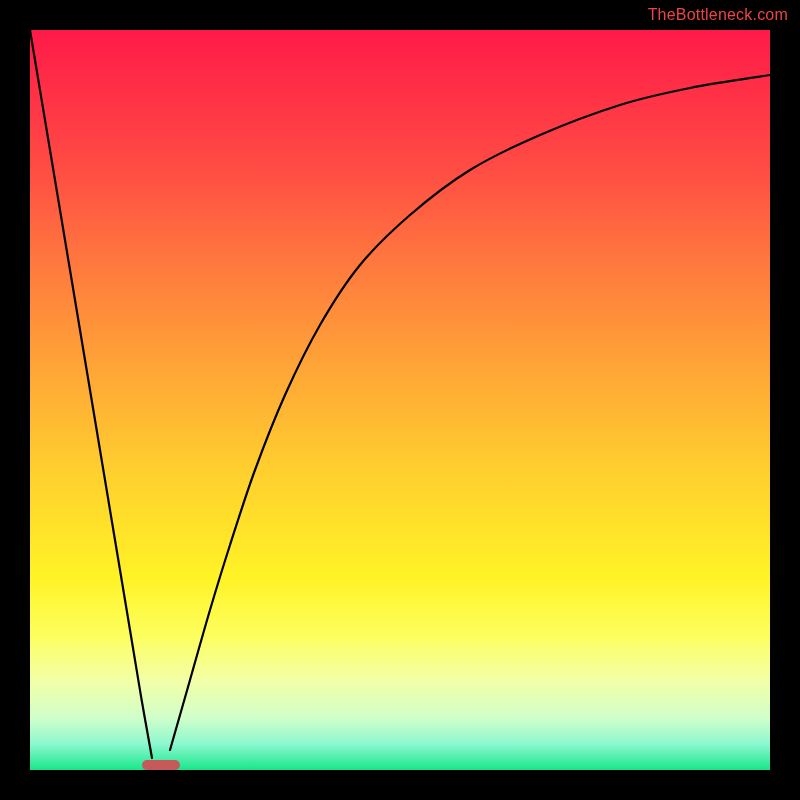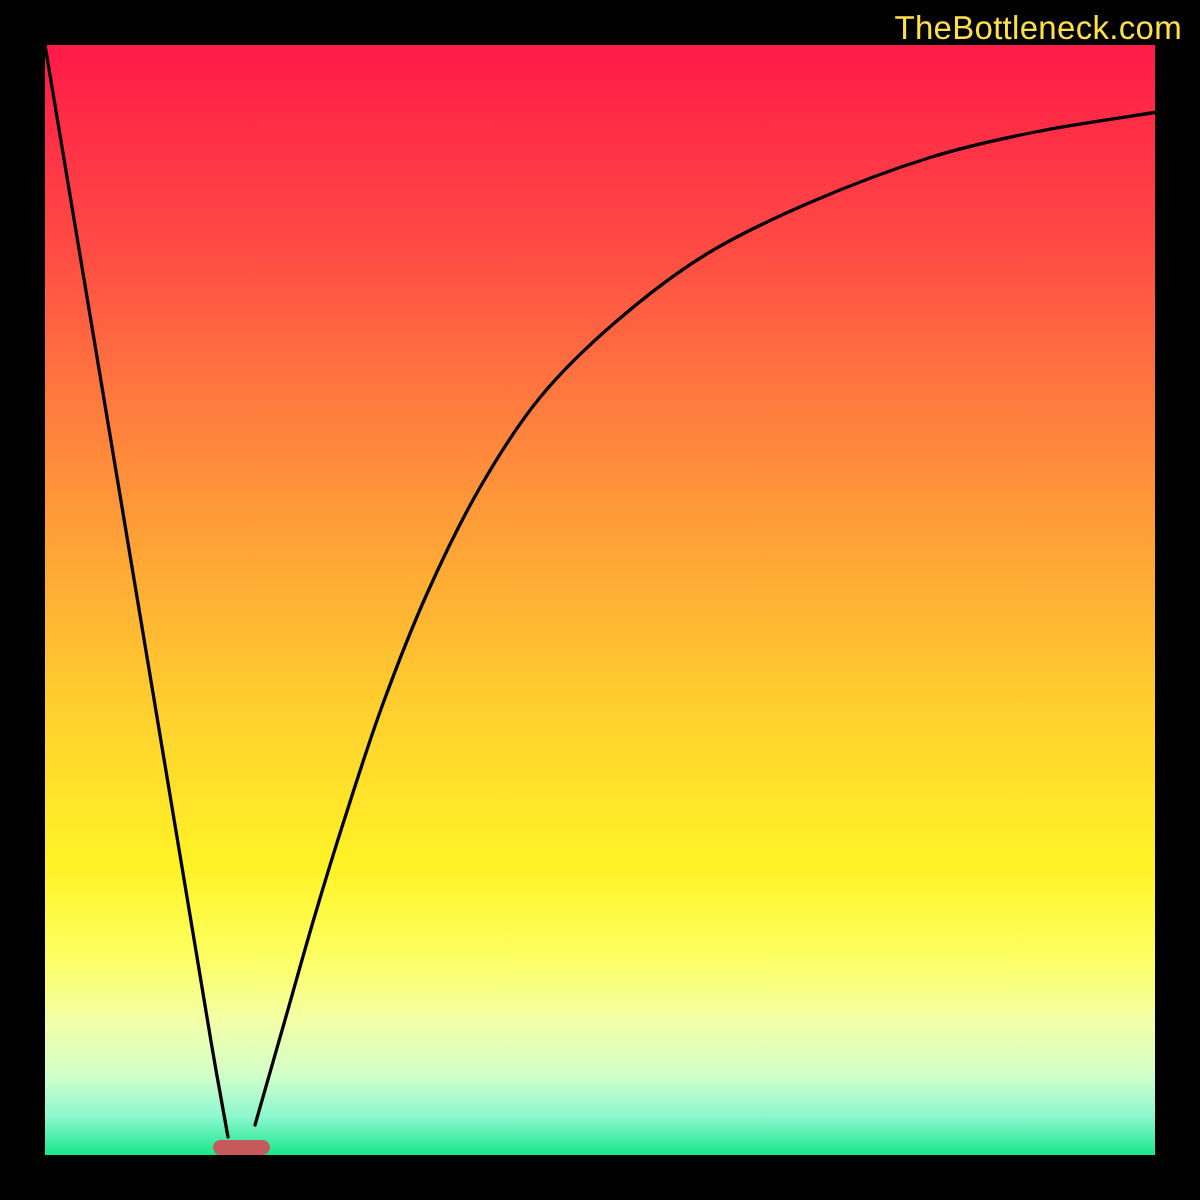--- a/index.html
+++ b/index.html
@@ -37,22 +37,22 @@
       #f2ffa8 88%,
       #d0ffca 93%,
       #8cf7cf 96.5%,
       #19e68b 100%
     );
   }
   .watermark {
     position: absolute;
     top: 6px;
     right: 12px;
-    color: #fde047;
-    font-size: 22px;
+    color: #ef4444;
+    font-size: 16px;
     font-weight: 500;
     letter-spacing: 0.2px;
     user-select: none;
   }
   svg.curves {
     position: absolute;
     left: 0;
     top: 0;
   }
   .marker {

